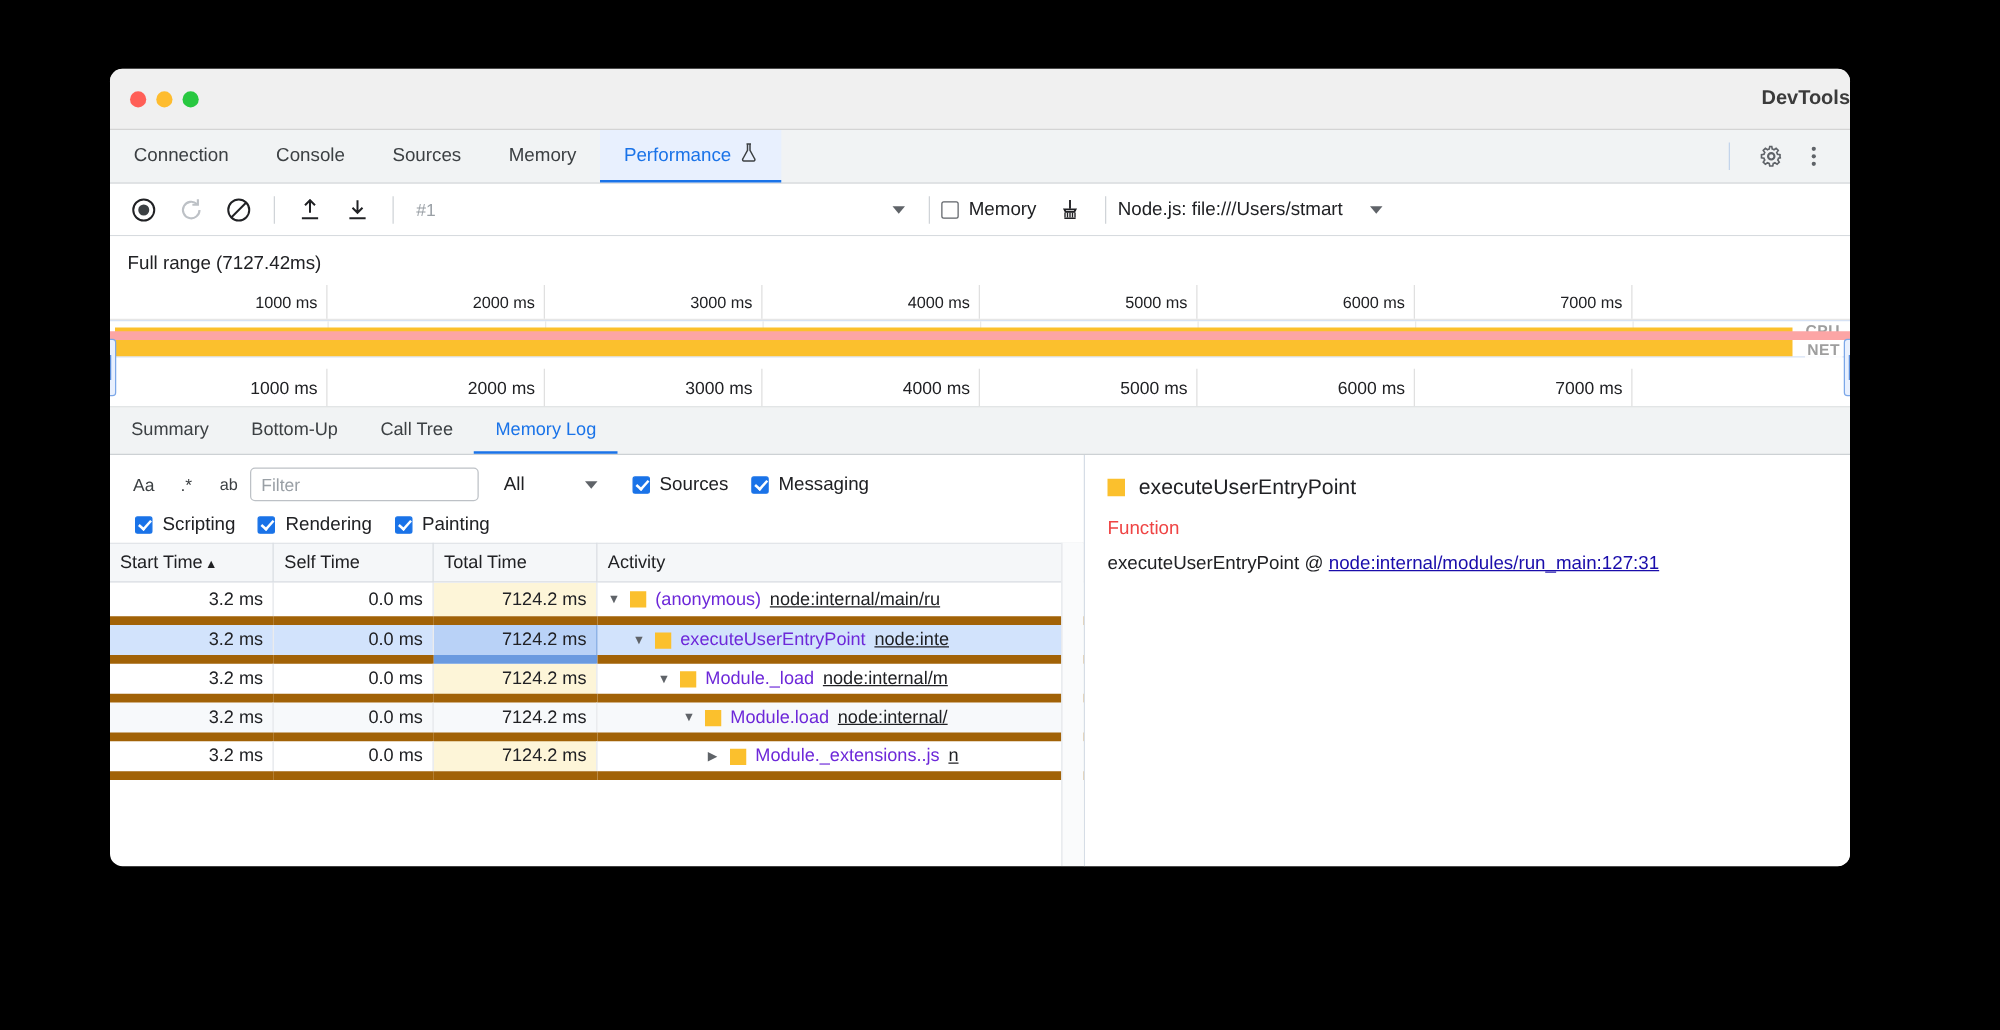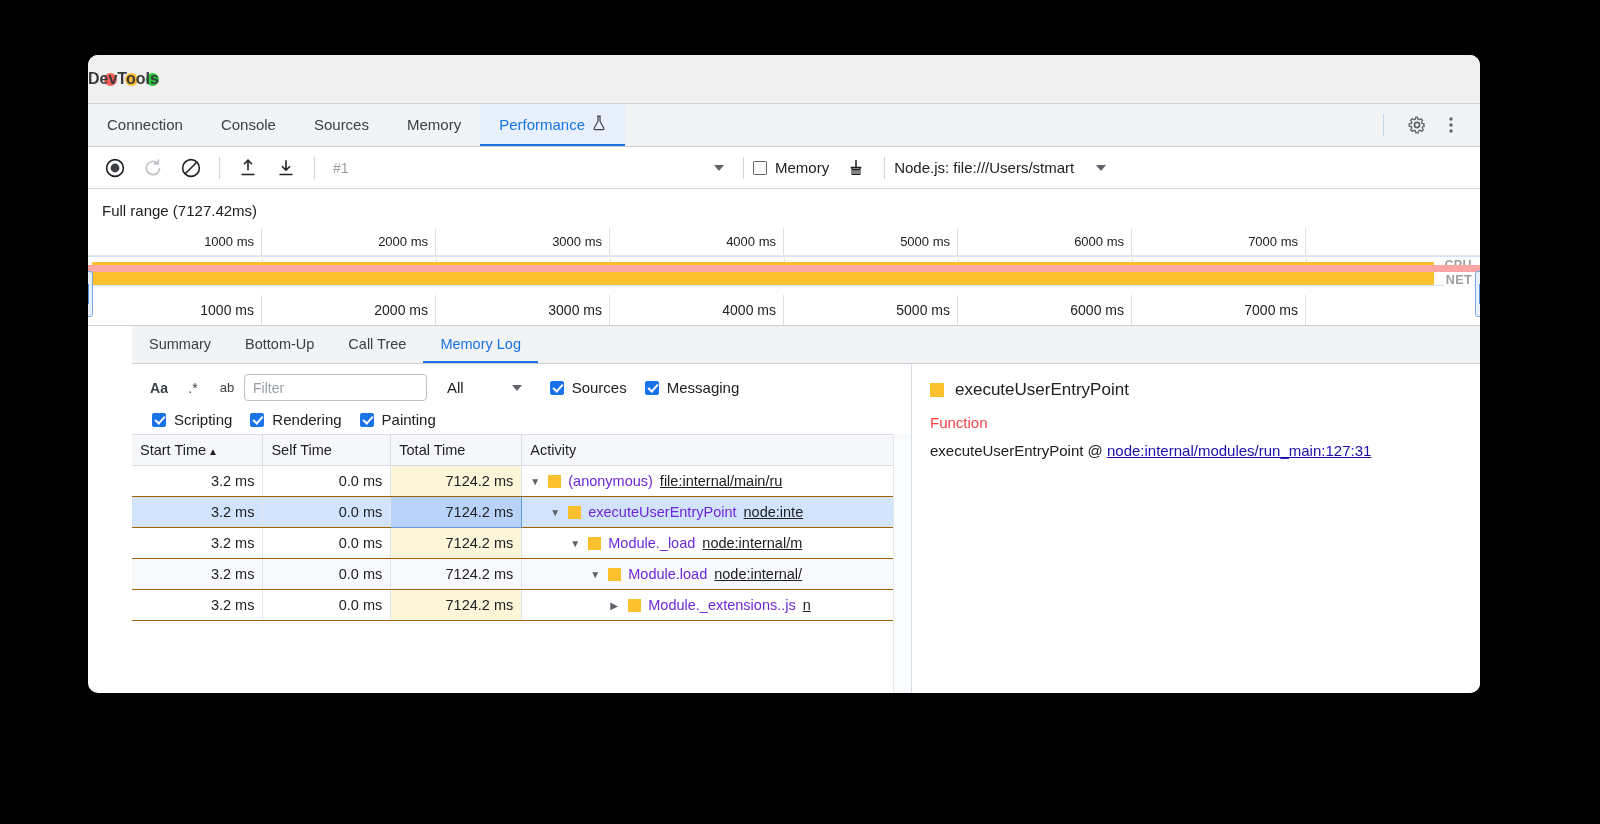--- a/index.html
+++ b/index.html
@@ -31,21 +31,21 @@
     align-items: center;
     position: relative;
     flex: 0 0 auto;
   }
   .traffic { display: flex; gap: 8px; padding-left: 16px; }
   .light { width: 13px; height: 13px; border-radius: 50%; }
   .light.red { background: #ff5f57; }
   .light.yellow { background: #febc2e; }
   .light.green { background: #28c840; }
   .win-title {
-    position: absolute; left: 0; right: 0; text-align: left;
+    position: absolute; left: 0; right: 0; text-align: right;
     font-size: 16px; font-weight: bold; color: #3b3b3b;
     pointer-events: none;
   }
 
   
   .tabbar {
     height: 43px;
     background: #f1f3f4;
     border-bottom: 1px solid #cdd1d4;
     display: flex;
@@ -163,21 +163,21 @@
     top: 14px; z-index: 5;
   }
   .handle::before {
     content: ""; position: absolute; left: 3px; top: 12px;
     width: 1px; height: 20px; background: #5b8dd9;
   }
 
   
   .bottom {
     flex: 1 1 auto; display: flex; flex-direction: column;
-    border-top: 1px solid #cdd1d4; min-height: 0; padding-left: 44px;
+    border-top: 1px solid #cdd1d4; min-height: 0;
   }
   .subtabs {
     height: 38px; background: #f1f3f4;
     border-bottom: 1px solid #cdd1d4;
     display: flex; align-items: stretch; flex: 0 0 auto;
   }
   .subtab {
     display: flex; align-items: center; padding: 0 17px;
     font-size: 14.5px; color: #3c4043; cursor: default;
     border-bottom: 2px solid transparent;
@@ -188,21 +188,21 @@
   .left-pane { width: 779px; display: flex; flex-direction: column; min-height: 0; position: relative; }
   .right-pane { flex: 1 1 auto; border-left: 1px solid #d6dde6; background: #fff; min-height: 0; }
 
   .filterbar { padding: 10px 0 6px 10px; flex: 0 0 auto; }
   .frow { display: flex; align-items: center; }
   .frow.second { margin-top: 10px; }
   .f-icon {
     width: 34px; height: 26px; display: flex; align-items: center; justify-content: center;
     font-size: 14px; color: #3c4043; cursor: default;
   }
-  .f-icon.aa { font-weight: bold; }
+  .f-icon.aa { font-weight: normal; }
   .f-icon.ab { font-size: 13px; }
   .f-input {
     width: 183px; height: 27px;
     border: 1px solid #bdc1c6; border-radius: 4px;
     background: #fff; font-size: 14px; color: #202124;
     padding: 0 8px; outline: none;
     font-family: "Liberation Sans", sans-serif;
   }
   .f-input::placeholder { color: #9aa0a6; }
   .f-dd { display: flex; align-items: center; gap: 48px; margin-left: 20px; font-size: 15px; color: #202124; cursor: default; }
@@ -217,21 +217,21 @@
     border-right: 1px solid #d9dde2;
     border-top: 1px solid #d9dde2;
     border-bottom: 1px solid #d9dde2;
     font-size: 14.5px; font-weight: normal; color: #202124;
     height: 31px; padding: 0 8px; text-align: left;
   }
   table.evlog th.num { text-align: left; }
   .sort-arrow { font-size: 10px; margin-left: 2px; }
   table.evlog td {
     border-right: 1px solid #e3e6ea;
-    border-bottom: 1px solid #a16207;
+    border-bottom: 7px solid #a16207;
     font-size: 14.5px; color: #202124;
     height: 31px; padding: 0 8px;
     white-space: nowrap; overflow: hidden;
   }
   td.num { text-align: right; }
   tr.alt td { background: #f7f9fb; }
   tr.sel td { background: #d2e3fc; }
   td.total {
     background: #fdf5d8;
     border-left: 1px solid #f0c33c;
@@ -494,21 +494,21 @@
             <tbody id="evlog-body">
                 <tr>
                   <td class="num">3.2 ms</td>
                   <td class="num">0.0 ms</td>
                   <td class="total">7124.2 ms</td>
                   <td class="act">
                     <div class="act-inner" style="padding-left: 0px;">
                       <span class="tri">▼</span>
                       <span class="swatch" style="background: rgb(251, 192, 45);"></span>
                       <span class="act-name">(anonymous)</span>
-                      <span class="act-url">file:internal/main/ru</span>
+                      <span class="act-url">node:internal/main/ru</span>
                     </div>
                   </td>
                 </tr>
                 <tr class="sel">
                   <td class="num">3.2 ms</td>
                   <td class="num">0.0 ms</td>
                   <td class="total">7124.2 ms</td>
                   <td class="act">
                     <div class="act-inner" style="padding-left: 20px;">
                       <span class="tri">▼</span>

